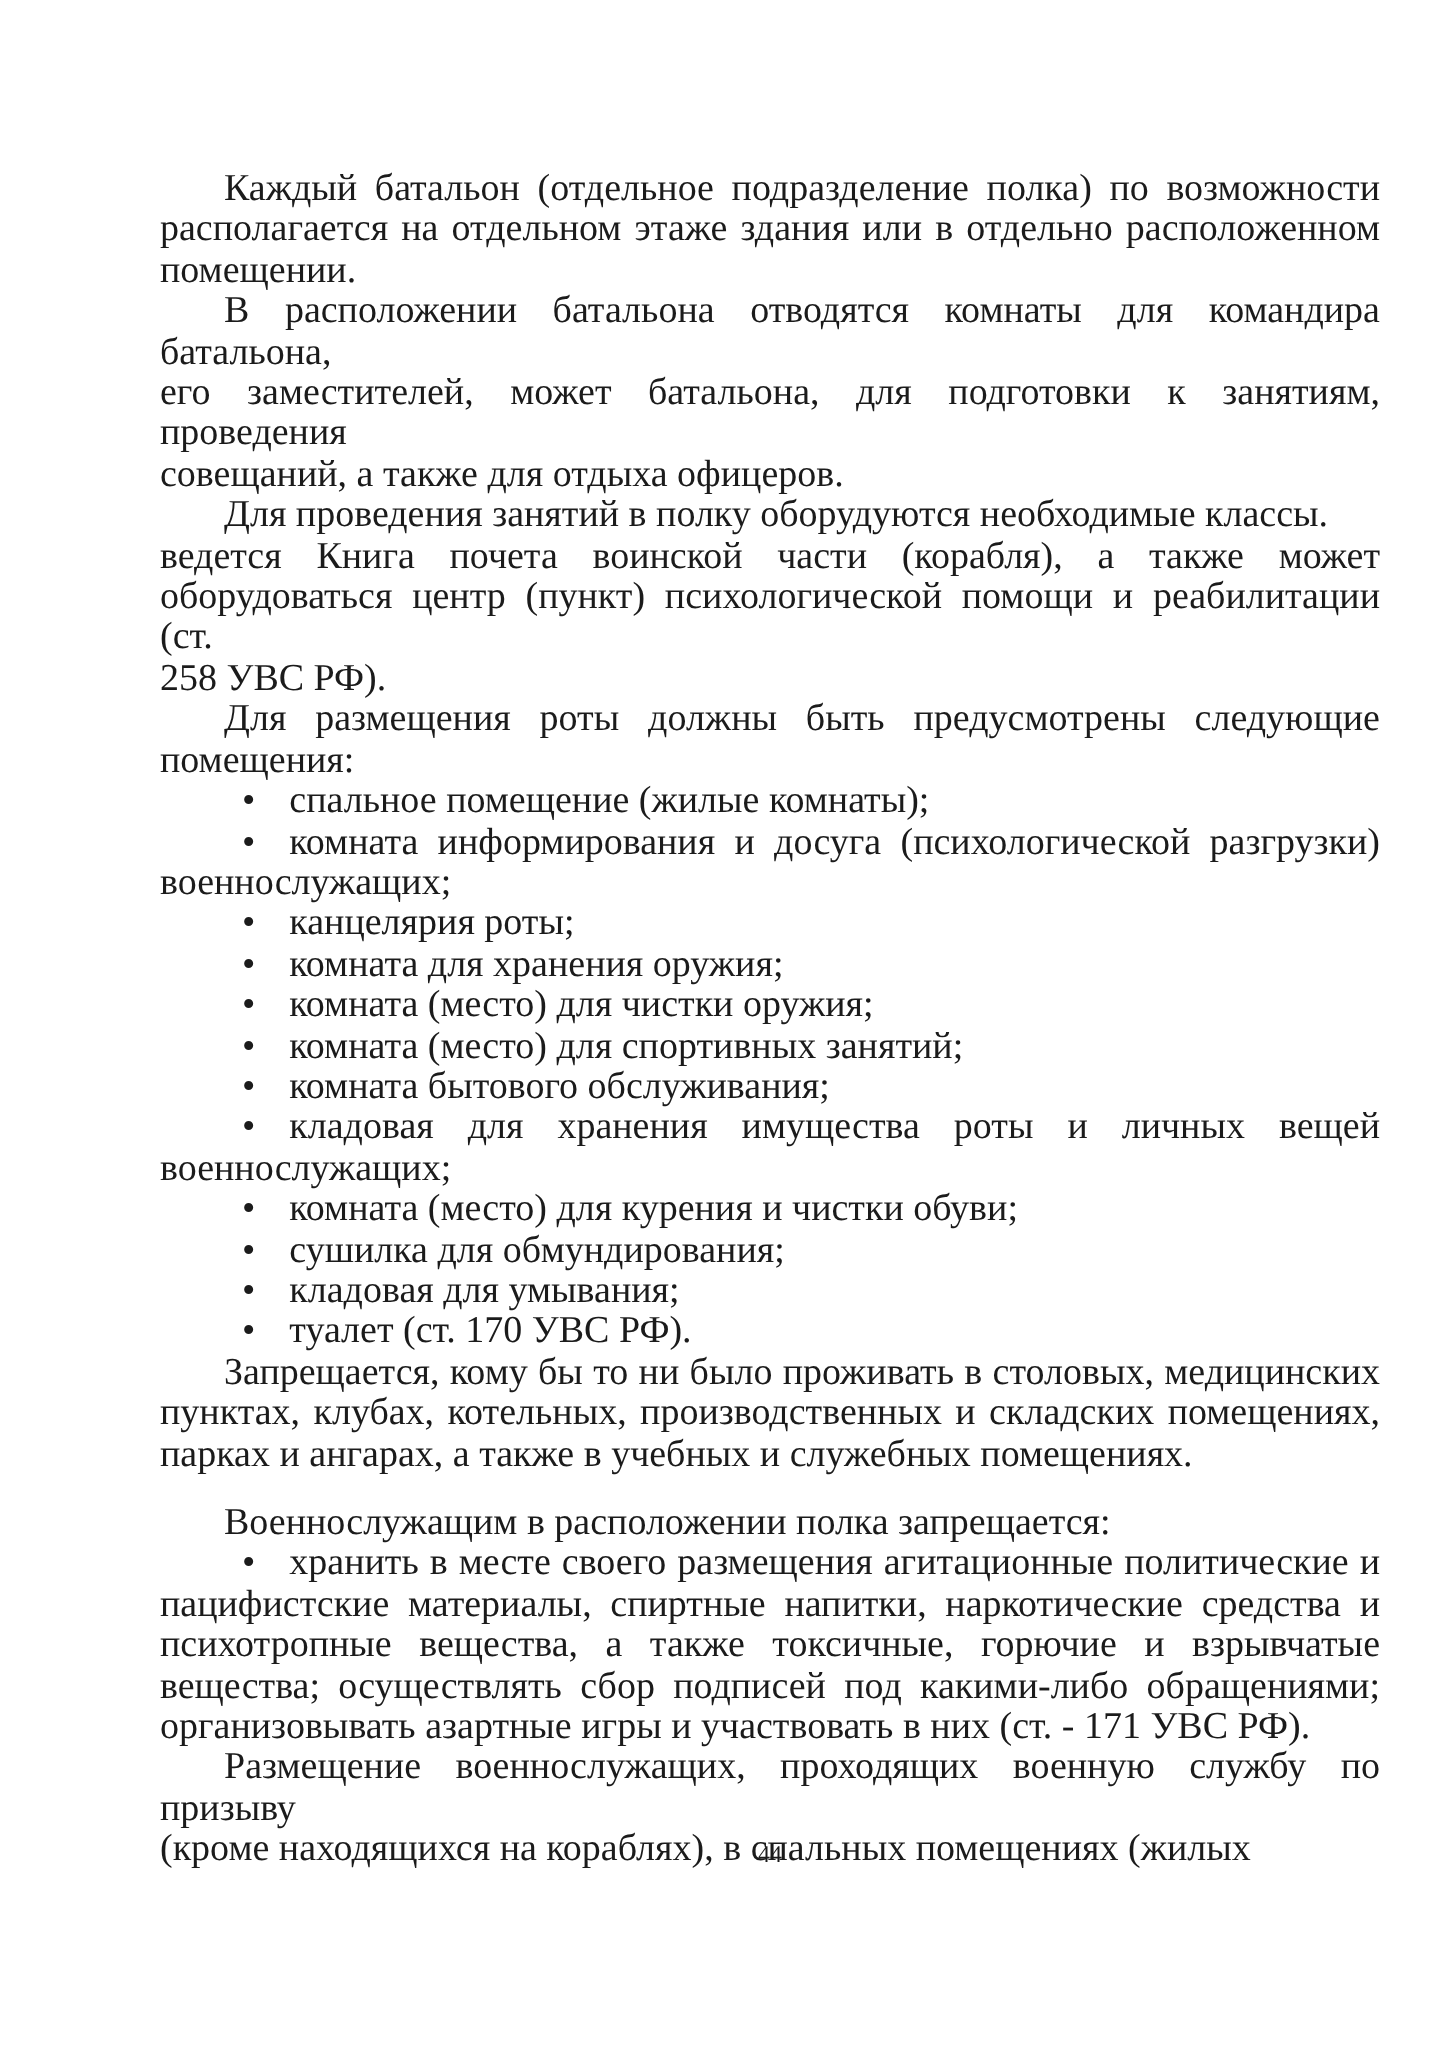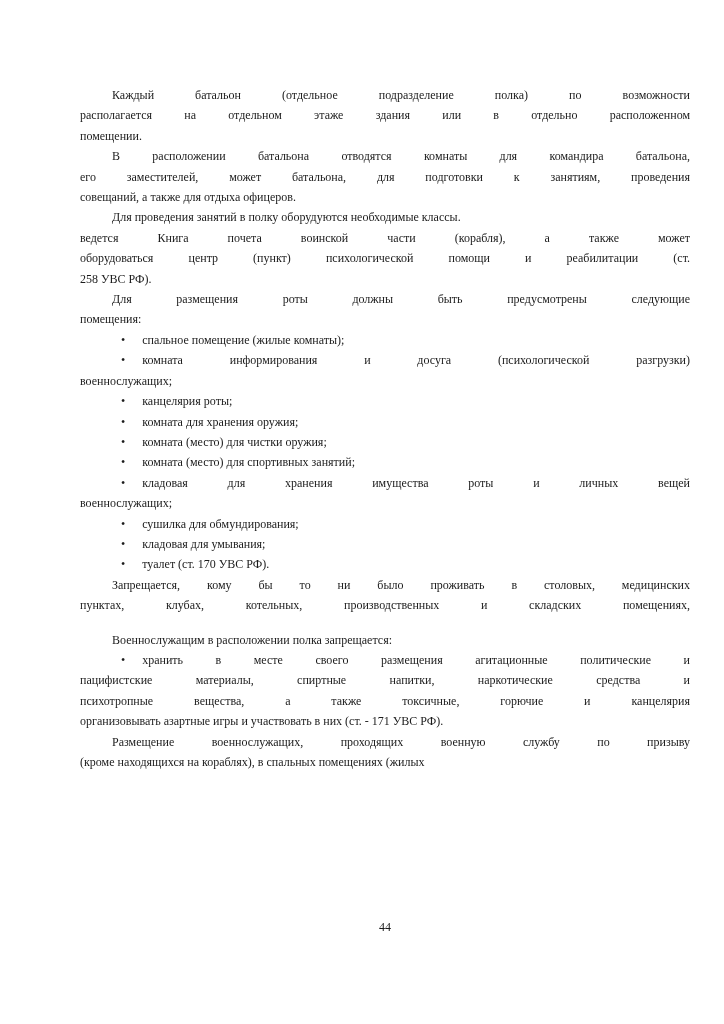--- a/index.html
+++ b/index.html
@@ -11,21 +11,21 @@
     background: #ffffff;
     font-family: "Liberation Serif", "DejaVu Serif", serif;
     color: #1b1b1b;
     overflow: hidden;
   }
   .doc {
     position: absolute;
     top: 85px;
     left: 80px;
     width: 610px;
-    font-size: 12px;
+    font-size: 19px;
     line-height: 20.4px;
   }
   .para { margin: 0; }
   .line {
     text-align: justify;
     text-align-last: justify;
   }
   .line.lastline { text-align-last: left; }
   .line.firstline { text-indent: 32px; }
   .para.bullet .line.firstline { text-indent: 41px; }
@@ -82,44 +82,52 @@
       <div class="para bullet">
         <div class="line firstline lastline"><span class="bullet-glyph">•</span><span class="bullet-gap"></span><span>комната для хранения оружия;</span></div>
       </div>
       <div class="para bullet">
         <div class="line firstline lastline"><span class="bullet-glyph">•</span><span class="bullet-gap"></span><span>комната (место) для чистки оружия;</span></div>
       </div>
       <div class="para bullet">
         <div class="line firstline lastline"><span class="bullet-glyph">•</span><span class="bullet-gap"></span><span>комната (место) для спортивных занятий;</span></div>
       </div>
       <div class="para bullet">
+        <div class="line firstline lastline"><span class="bullet-glyph">•</span><span class="bullet-gap"></span><span>комната бытового обслуживания;</span></div>
+      </div>
+      <div class="para bullet">
         <div class="line firstline"><span class="bullet-glyph">•</span><span class="bullet-gap"></span><span>кладовая для хранения имущества роты и личных вещей</span></div>
         <div class="line lastline">военнослужащих;</div>
+      </div>
+      <div class="para bullet">
+        <div class="line firstline lastline"><span class="bullet-glyph">•</span><span class="bullet-gap"></span><span>комната (место) для курения и чистки обуви;</span></div>
       </div>
       <div class="para bullet">
         <div class="line firstline lastline"><span class="bullet-glyph">•</span><span class="bullet-gap"></span><span>сушилка для обмундирования;</span></div>
       </div>
       <div class="para bullet">
         <div class="line firstline lastline"><span class="bullet-glyph">•</span><span class="bullet-gap"></span><span>кладовая для умывания;</span></div>
       </div>
       <div class="para bullet">
         <div class="line firstline lastline"><span class="bullet-glyph">•</span><span class="bullet-gap"></span><span>туалет (ст. 170 УВС РФ).</span></div>
       </div>
       <div class="para">
         <div class="line firstline">Запрещается, кому бы то ни было проживать в столовых, медицинских</div>
         <div class="line">пунктах, клубах, котельных, производственных и складских помещениях,</div>
+        <div class="line lastline">парках и ангарах, а также в учебных и служебных помещениях.</div>
       </div>
       <div class="spacer"></div>
       <div class="para">
         <div class="line firstline lastline">Военнослужащим в расположении полка запрещается:</div>
       </div>
       <div class="para bullet">
         <div class="line firstline"><span class="bullet-glyph">•</span><span class="bullet-gap"></span><span>хранить в месте своего размещения агитационные политические и</span></div>
         <div class="line">пацифистские материалы, спиртные напитки, наркотические средства и</div>
-        <div class="line">психотропные вещества, а также токсичные, горючие и канцелярия</div>
+        <div class="line">психотропные вещества, а также токсичные, горючие и взрывчатые</div>
+        <div class="line">вещества; осуществлять сбор подписей под какими-либо обращениями;</div>
         <div class="line lastline">организовывать азартные игры и участвовать в них (ст. - 171 УВС РФ).</div>
       </div>
       <div class="para">
         <div class="line firstline">Размещение военнослужащих, проходящих военную службу по призыву</div>
         <div class="line lastline">(кроме находящихся на кораблях), в спальных помещениях (жилых</div>
       </div>
     </div>
   <div class="footer">
     <span>44</span>
   </div>

